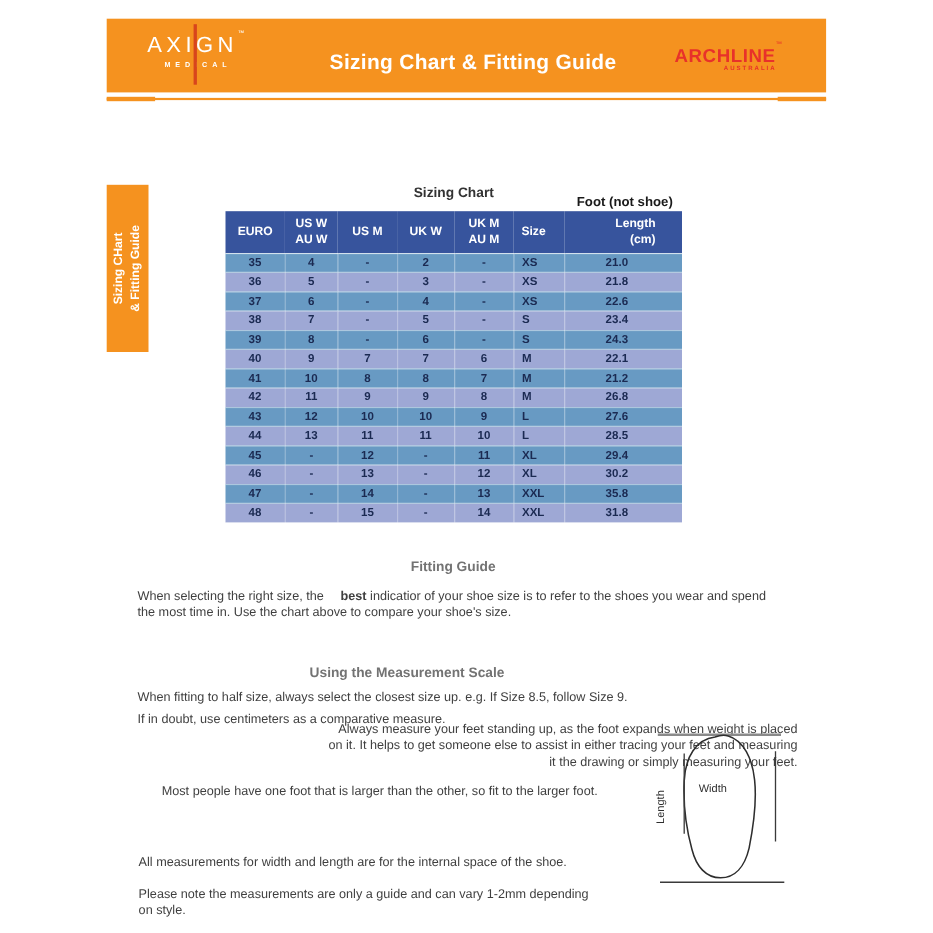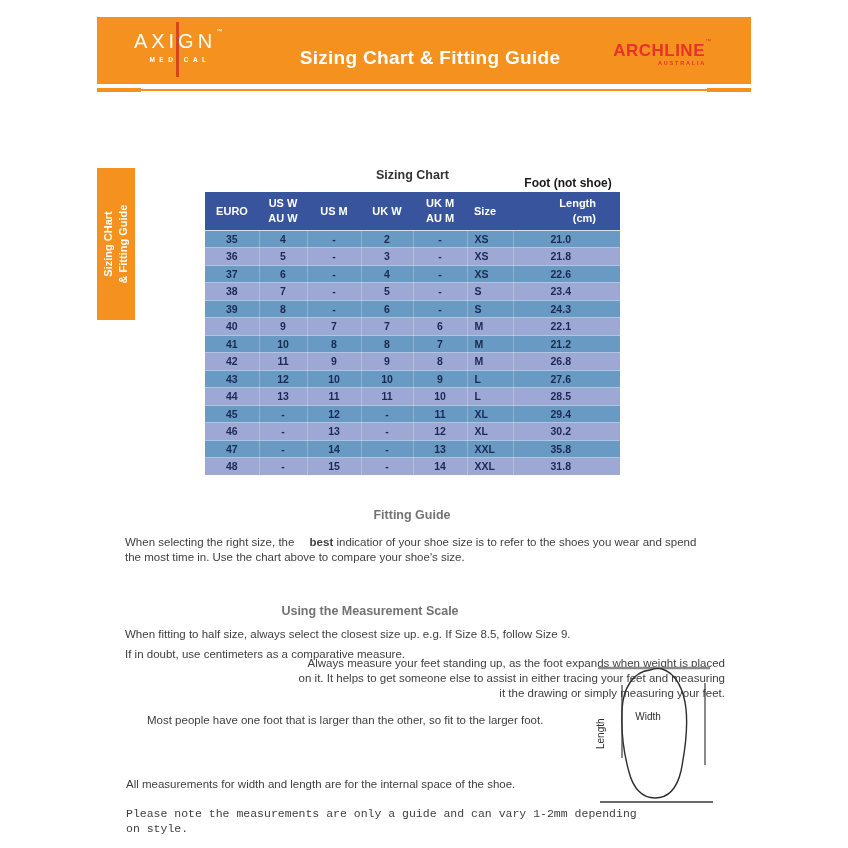--- a/index.html
+++ b/index.html
@@ -60,21 +60,21 @@
   .h-measure { left:97px; top:604px; width:546px; }
 
   .body-text { position:absolute; font-size:11.5px; color:#3f3f3f; line-height:1.32;
                white-space:pre-line; width:600px; }
   .p-fit1 { left:125px; top:535px; }
   .p-fit2 { left:125px; top:579px;margin-top:48px; }
   .p-ms1  { left:125px; top:631px;margin-top:16px; }
   .p-ms2  { left:125px; top:656px;text-align:right; }
   .p-ms3  { left:126px; top:713px;margin-left:21px; }
   .p-ms4  { left:126px; top:777px; }
-  .p-ms5  { left:126px; top:806px;font-family:Liberation Mono, monospace; }
+  .p-ms5  { left:126px; top:806px; }
   .body-text b { color:#3f3f3f;padding-left:12px; }
 
   
   .foot-diagram { position:absolute; left:590px; top:652px; width:128px; height:160px; }
   .foot-diagram text { font-family:"Liberation Sans", sans-serif; font-size:10px; fill:#2e2e2e; }
 </style>
 </head>
 <body>
 
 <div class="banner">

